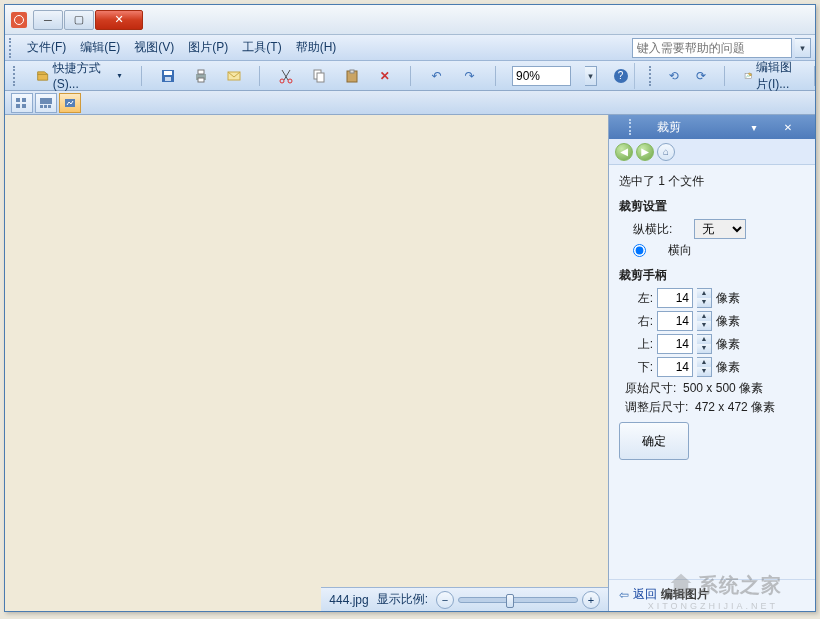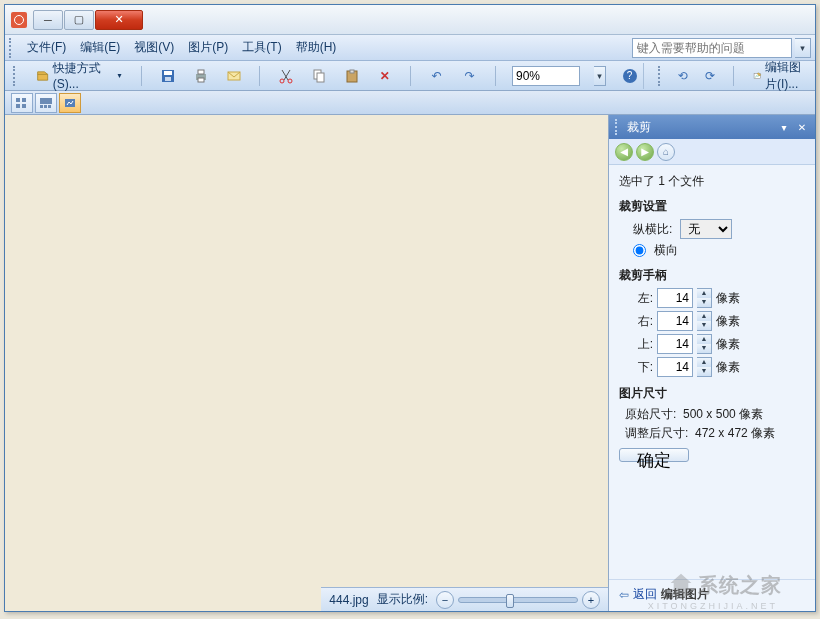--- a/index.html
+++ b/index.html
@@ -22,21 +22,21 @@
 .help-box { margin-left: auto; }
 .help-box input { width: 160px; height: 20px; font-size: 12px; border: 1px solid #8ba7c8; padding: 0 4px; color: #999; }
 .help-box .dd { display: inline-block; width: 16px; height: 20px; border: 1px solid #8ba7c8; border-left: none; background: linear-gradient(#eef5fc,#cfe0f3); vertical-align: top; text-align: center; font-size: 9px; color: #345; line-height: 18px; }
 
 
 .toolbars { height: 30px; background: linear-gradient(#e3edfa,#c4d9f1); border-bottom: 1px solid #8fa9c9; display: flex; align-items: center; padding: 0 4px; font-size: 12px; color: #173b66; }
 .tb-group { display: flex; align-items: center; gap: 14px; padding: 8px 4px; border-right: 1px solid #a9c0db; height: 26px; }
 .tb-group:last-child { border-right: none; }
 .tb-btn { width: 22px; height: 22px; display: flex; align-items: center; justify-content: center; border: 1px solid transparent; border-radius: 2px; }
 .tb-sep { width: 1px; height: 20px; background: #9fb7d4; margin: 0 2px; }
-.zoom-input { width: 68px; height: 20px; border: 1px solid #8ba7c8; font-size: 12px; padding: 0 3px; background: #fff; }
+.zoom-input { width: 59px; height: 20px; border: 1px solid #8ba7c8; font-size: 12px; padding: 0 3px; background: #fff; }
 .zoom-dd { width: 14px; height: 20px; border: 1px solid #8ba7c8; border-left: none; background: linear-gradient(#eef5fc,#cfe0f3); text-align: center; font-size: 9px; color: #345; line-height: 18px; }
 .tb-text-btn { display: flex; align-items: center; gap: 3px; padding: 0 4px; height: 22px; }
 .tb-float { margin-left: 10px; }
 
 
 .viewrow { height: 24px; background: linear-gradient(#e0eaf7,#c3d7ef); border-bottom: 1px solid #8fa9c9; display: flex; align-items: center; padding: 0 6px; gap: 2px; }
 .vbtn { width: 22px; height: 20px; border: 1px solid #8fabce; background: linear-gradient(#f3f8fe,#d8e6f6); display: flex; align-items: center; justify-content: center; font-size: 10px; color: #3a5a82; }
 .vbtn.active { background: linear-gradient(#fde9c2,#f9c56a); border-color: #d19a3a; }
 
 
@@ -72,41 +72,41 @@
 
 .statusbar { height: 24px; background: linear-gradient(#e8f0fb,#cfe0f3); border-top: 1px solid #9cb5d5; display: flex; align-items: center; font-size: 12px; color: #173b66; padding: 0 8px; gap: 8px; }
 .statusbar .filename { flex: 1; }
 .zoom-ctrl { display: flex; align-items: center; gap: 4px; }
 .zoom-ctrl .zbtn { width: 18px; height: 18px; border: 1px solid #8ba7c8; border-radius: 50%; display: flex; align-items: center; justify-content: center; font-size: 11px; background: linear-gradient(#f3f8fe,#d8e6f6); }
 .zoom-slider { width: 120px; height: 6px; background: #bcd0e8; border: 1px solid #8ba7c8; border-radius: 3px; position: relative; }
 .zoom-slider .thumb { position: absolute; left: 40%; top: -4px; width: 8px; height: 14px; background: linear-gradient(#f3f8fe,#cfe0f3); border: 1px solid #6e8aad; border-radius: 2px; }
 
 
 .taskpane { width: 206px; display: flex; flex-direction: column; background: #eef4fc; }
-.tp-header { height: 24px; background: linear-gradient(#6f98cf,#4e7bbb); color: #fff; font-size: 12px; display: flex; align-items: center; padding: 0 6px; gap: 4px; }
+.tp-header { height: 24px; background: linear-gradient(#6f98cf,#4e7bbb); color: #fff; font-size: 12px; display: flex; align-items: center; padding: 0 20px; gap: 20px; }
 .tp-header .drag { width: 6px; height: 16px; border-left: 2px dotted #bcd3ef; margin-right: 2px; }
 .tp-header .sp { flex: 1; }
 .tp-header .hbtn { width: 14px; height: 14px; display: flex; align-items: center; justify-content: center; color: #fff; font-size: 10px; }
 .tp-nav { height: 26px; display: flex; align-items: center; gap: 3px; padding: 0 6px; background: #dfeafa; border-bottom: 1px solid #bcd0e8; }
 .tp-nav .nbtn { width: 18px; height: 18px; border: 1px solid #85b85f; border-radius: 50%; background: radial-gradient(circle at 35% 30%, #c6e9a7, #6fa648); display: flex; align-items: center; justify-content: center; font-size: 10px; color: #fff; }
 .tp-nav .nbtn.home { background: linear-gradient(#f3f8fe,#d8e6f6); border-color: #8ba7c8; color: #5a7aa3; }
 .tp-body { flex: 1; padding: 8px 10px; font-size: 12px; color: #222; overflow: auto; }
 .tp-body .sec-title { font-weight: bold; margin: 8px 0 4px; }
-.tp-body .row { display: flex; align-items: center; gap: 8px; margin: 3px 0; }
+.tp-body .row { display: flex; align-items: center; gap: 22px; margin: 3px 0; }
 .tp-body select, .tp-body input[type=text] { height: 20px; border: 1px solid #8ba7c8; font-size: 12px; padding: 0 3px; }
 .tp-body select { width: 52px; }
 .tp-body .rad { margin-left: 14px; }
 .handle-row { display: flex; align-items: center; gap: 4px; margin: 3px 0 3px 14px; }
 .handle-row .lbl { width: 20px; text-align: right; }
 .handle-row input { width: 36px; text-align: right; }
 .handle-row .spin { display: inline-flex; flex-direction: column; border: 1px solid #8ba7c8; border-left: none; }
 .handle-row .spin span { width: 14px; height: 9px; font-size: 7px; line-height: 8px; text-align: center; background: linear-gradient(#eef5fc,#cfe0f3); color: #345; }
 .dim-row { margin: 2px 0 2px 6px; }
 .ok-row { margin-top: 6px; }
-.ok-btn { width: 70px; height: 14px; border: 1px solid #8ba7c8; background: linear-gradient(#f8fbfe,#dce8f6); font-size: 17px; border-radius: 3px; }
+.ok-btn { width: 70px; height: 38px; border: 1px solid #8ba7c8; background: linear-gradient(#f8fbfe,#dce8f6); font-size: 12px; border-radius: 3px; }
 .tp-footer { padding: 6px 10px 8px; font-size: 12px; border-top: 1px solid #cbdaef; display: flex; align-items: center; gap: 4px; }
 .tp-footer .link { color: #1444a0; }
 
 
 .watermark { position: absolute; right: 38px; bottom: 20px; font-size: 20px; color: rgba(120,120,120,0.45); font-weight: bold; letter-spacing: 1px; display: flex; align-items: center; gap: 4px; pointer-events: none; }
 .watermark .wm-icon { width: 26px; height: 26px; background: rgba(120,120,120,0.35); clip-path: polygon(50% 5%, 90% 40%, 78% 40%, 78% 90%, 58% 90%, 58% 62%, 42% 62%, 42% 90%, 22% 90%, 22% 40%, 10% 40%); }
 .wm-sub { position: absolute; right: 42px; bottom: 8px; font-size: 9px; letter-spacing: 3px; color: rgba(120,120,120,0.35); pointer-events: none; }
 
 
 .ico { width: 16px; height: 16px; }
@@ -371,21 +371,20 @@
         <div class="handle-row">
           <span class="lbl">下:</span>
           <input type="text" value="14" style="">
           <div class="spin">
               <span>▲</span>
               <span>▼</span>
             </div>
           <span>像素</span>
         </div>
 
-        <div class="sec-title">图片尺寸</div>
         <div class="dim-row"><span>原始尺寸:</span> &nbsp;<span>500 x 500 像素</span></div>
         <div class="dim-row"><span>调整后尺寸:</span> &nbsp;<span>472 x 472 像素</span></div>
         <div class="ok-row"><button class="ok-btn">确定</button></div>
       </div>
       <div class="tp-footer">
         <span style="color:#3b6fb5;">⇦</span>
         <span class="link"><span>返回</span></span>
         <span style="color:#404040;font-weight:bold;">编辑图片</span>
       </div>
     </div>

